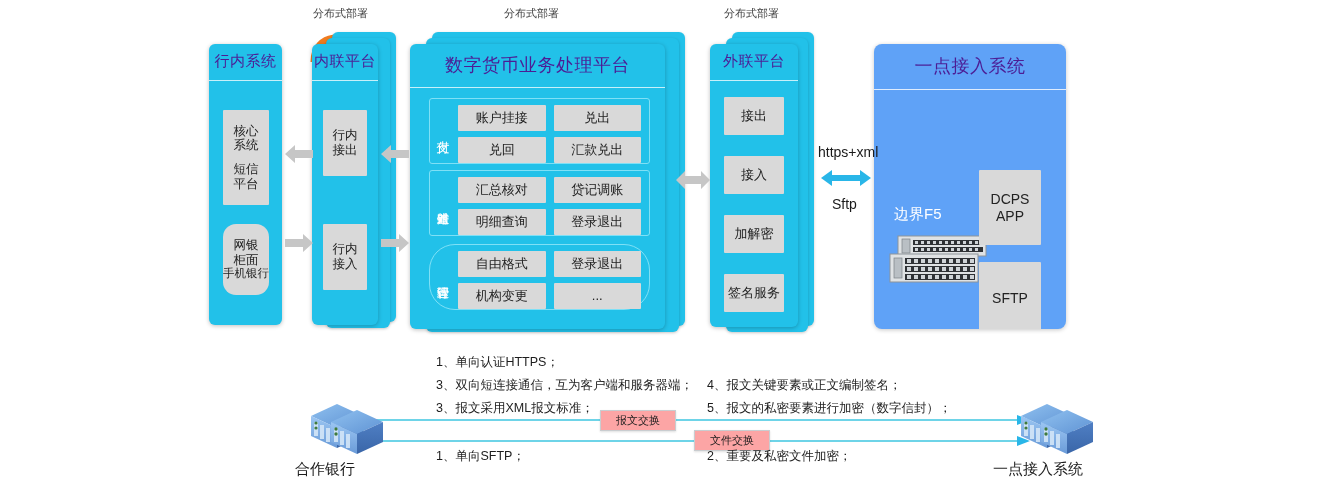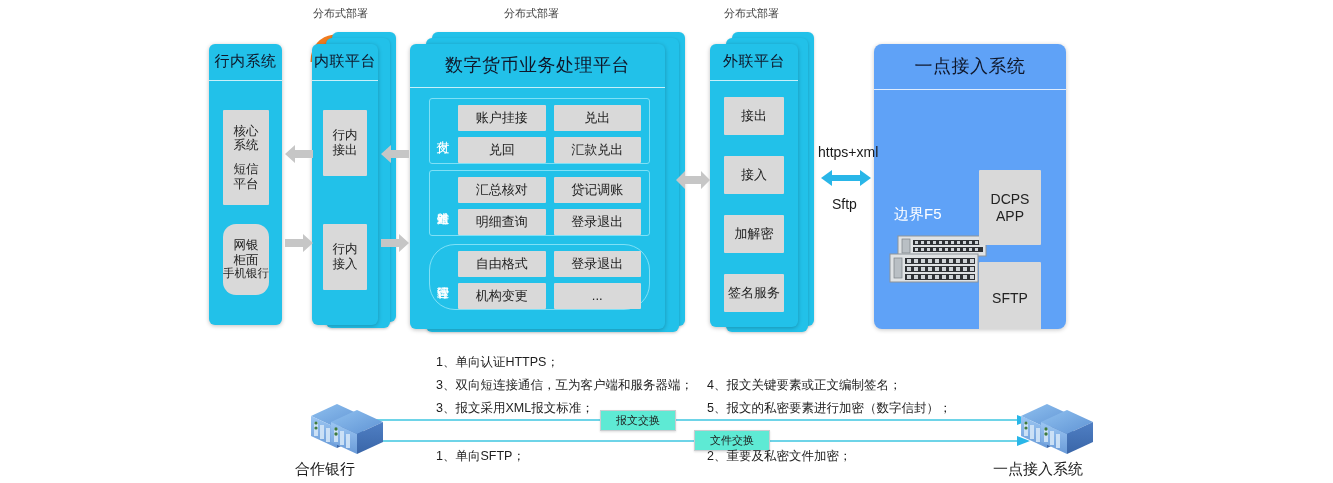--- a/index.html
+++ b/index.html
@@ -21,21 +21,21 @@
   .stack .shadowcard {
     position:absolute; background:#22c1e9; border-radius:6px;
     box-shadow:0 1px 3px rgba(0,0,0,.22);
   }
   .panel {
     position:absolute; background:#22c1e9; border-radius:6px;
     box-shadow:0 1px 4px rgba(0,0,0,.25);
     overflow:hidden;
   }
   .panel-title {
-    color:#0f172a; text-align:center; font-weight:400;
+    color:#4c1d95; text-align:center; font-weight:400;
     letter-spacing:.5px;
     border-bottom:1.5px solid rgba(255,255,255,.75);
   }
   .panel-body { position:relative; }
 
   
   .chip {
     background:#d9d9d9; color:#222; text-align:center;
     display:flex; align-items:center; justify-content:center;
     line-height:1.18; border-radius:1px;
@@ -71,21 +71,21 @@
     position:absolute; font-size:11px; color:#404040; white-space:nowrap;
   }
   .txtlabel { position:absolute; font-size:14px; color:#1a1a1a; white-space:nowrap; }
   .f5label { position:absolute; color:#ffffff; font-size:15px; white-space:nowrap; }
 
   
   .legend-line {
     position:absolute; font-size:12.5px; color:#1d1d1d; white-space:nowrap;
   }
   .exch-box {
-    position:absolute; background:#5eead4; border:1px solid #c9cdd0;
+    position:absolute; background:#fca5a5; border:1px solid #c9cdd0;
     font-size:11px; color:#1d1d1d; text-align:center;
     padding:2px 10px; white-space:nowrap;
     box-shadow:0 1px 2px rgba(0,0,0,.13);
   }
   .node-label {
     position:absolute; font-size:15px; color:#1d1d1d; white-space:nowrap;
   }
   svg { overflow:visible; }
 </style>
 </head>

